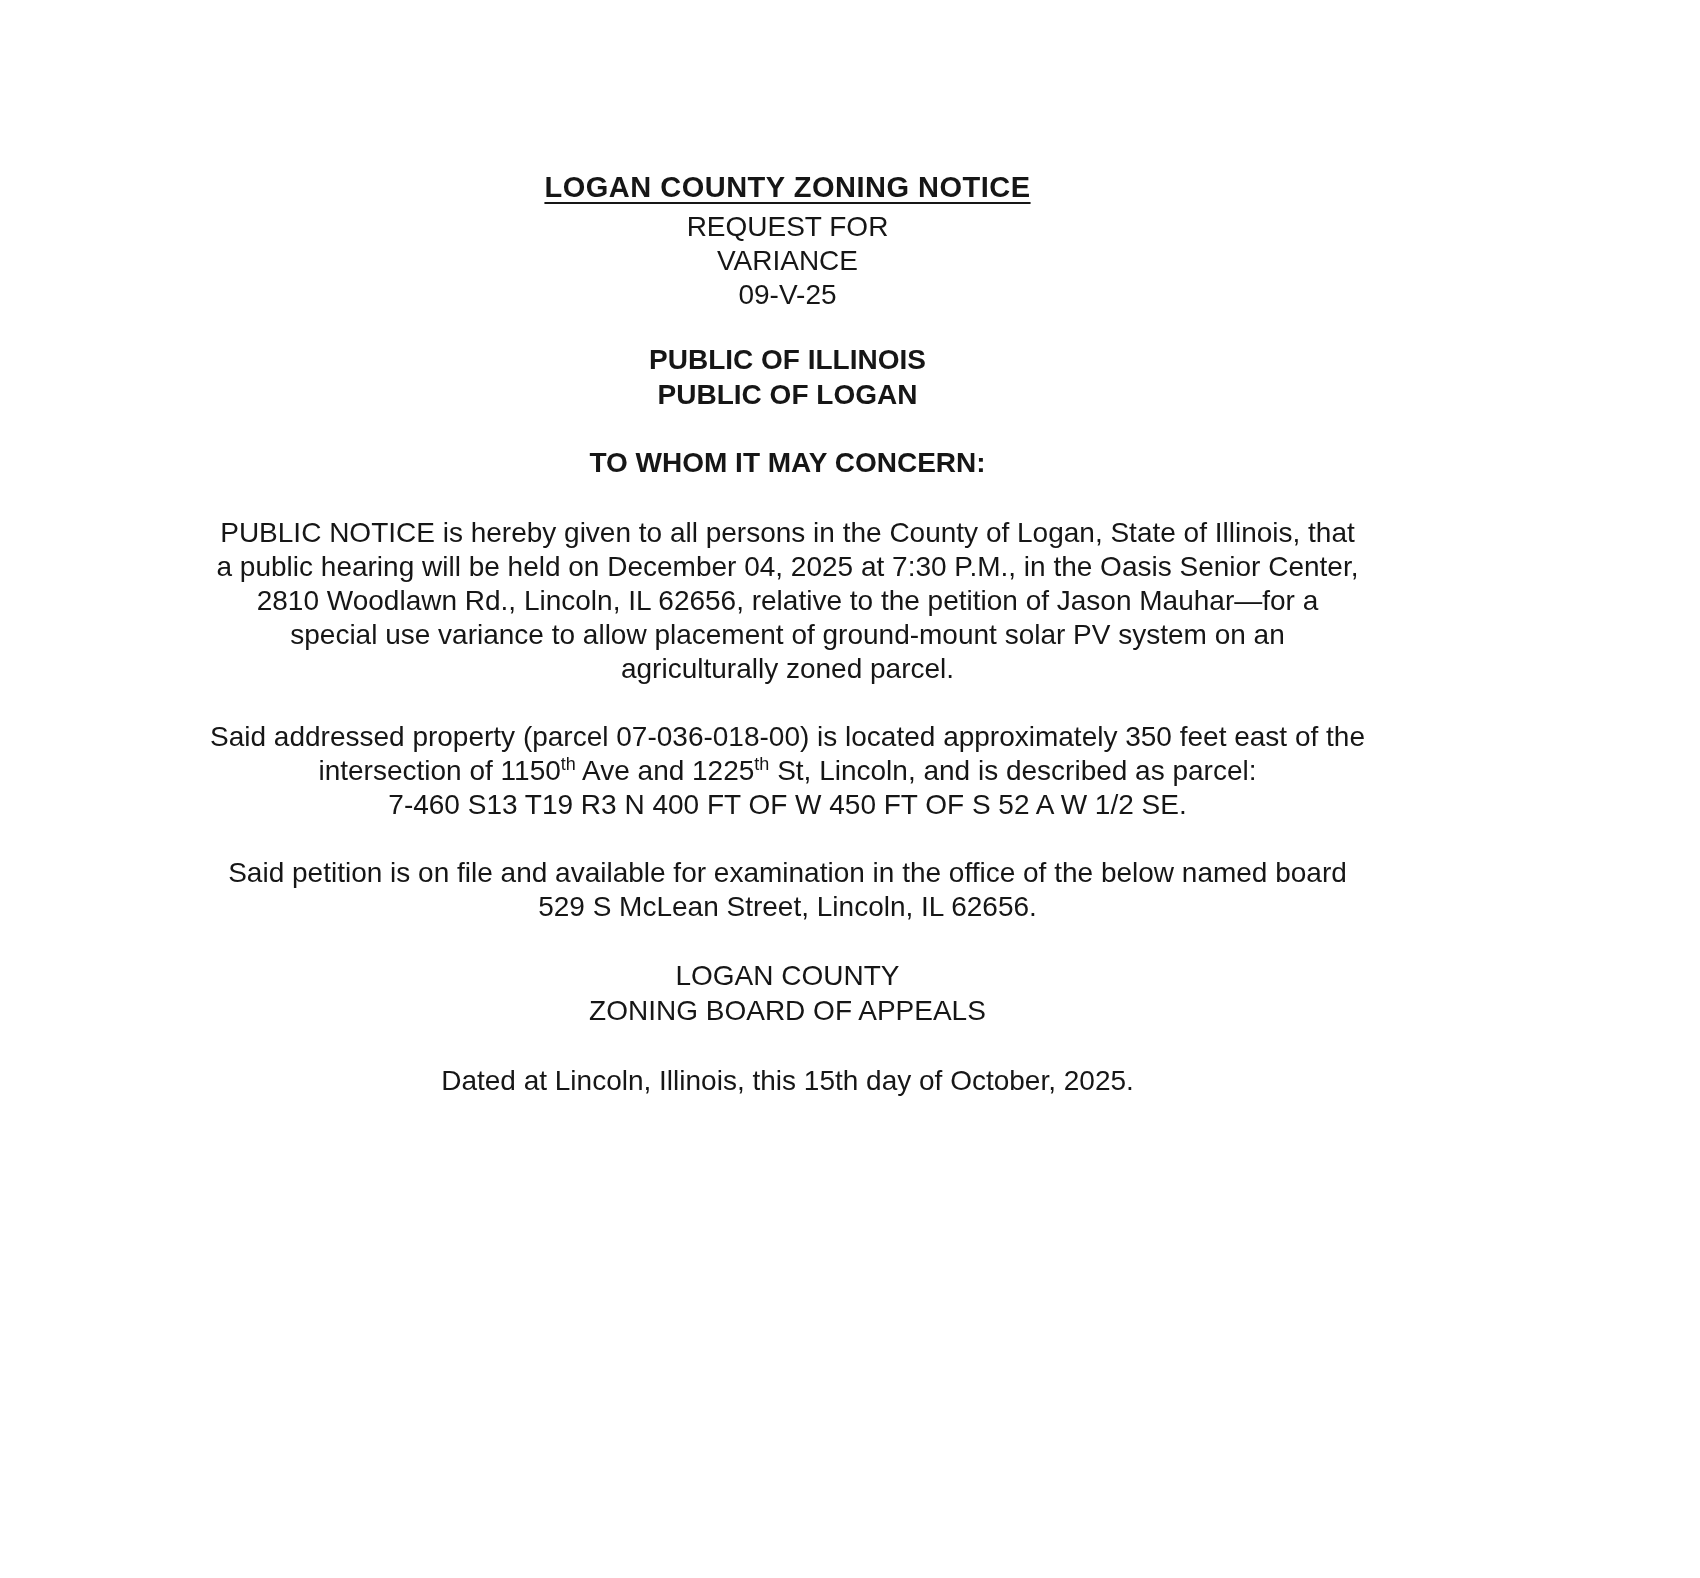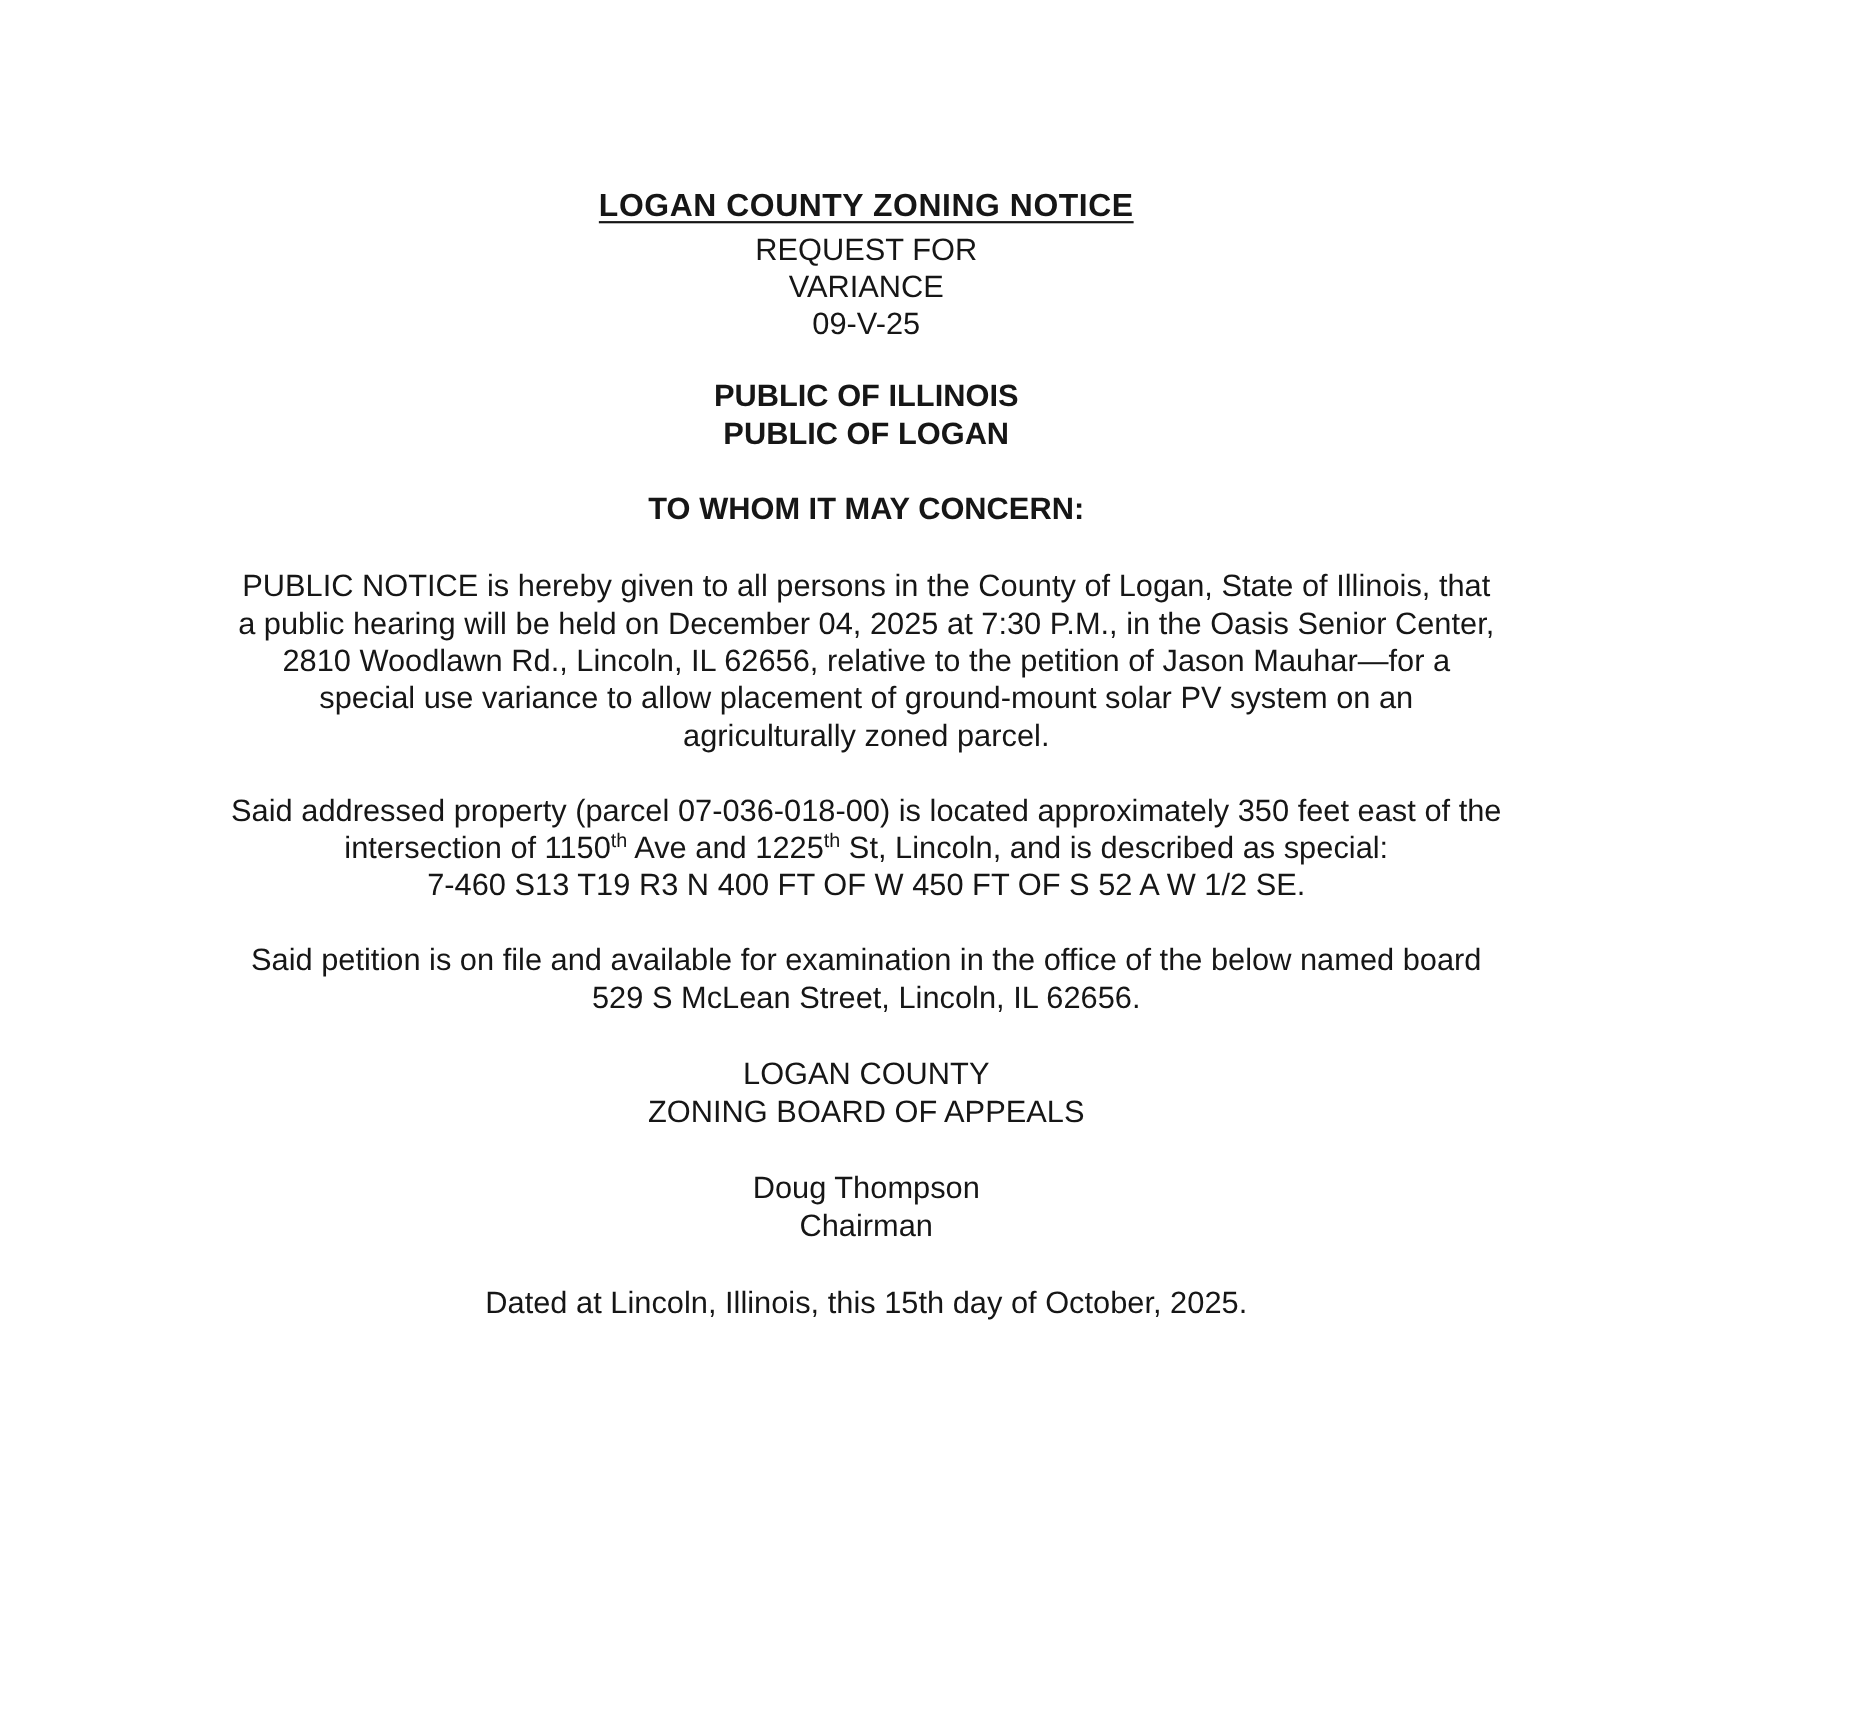--- a/index.html
+++ b/index.html
@@ -107,31 +107,27 @@
 
     <div class="addr-block">
       <div>PUBLIC OF ILLINOIS</div>
       <div>PUBLIC OF LOGAN</div>
     </div>
 
     <div class="salutation">TO WHOM IT MAY CONCERN:</div>
 
     <p class="para">PUBLIC NOTICE is hereby given to all persons in the County of Logan, State of Illinois, that a public hearing will be held on December 04, 2025 at 7:30 P.M., in the Oasis Senior Center, 2810 Woodlawn Rd., Lincoln, IL 62656, relative to the petition of Jason Mauhar—for a special use variance to allow placement of ground-mount solar PV system on an agriculturally zoned parcel.</p>
 
-    <p class="para"><span>Said addressed property (parcel 07-036-018-00) is located approximately 350 feet east of the intersection of 1150</span><sup class="ord">th</sup><span> Ave and 1225</span><sup class="ord">th</sup><span> St, Lincoln, and is described as special:</span><span class="legal-line">7-460 S13 T19 R3 N 400 FT OF W 450 FT OF S 52 A W 1/2 SE.</span></p>
+    <p class="para"><span>Said addressed property (parcel 07-036-018-00) is located approximately 350 feet east of the intersection of 1150</span><sup class="ord">th</sup><span> Ave and 1225</span><sup class="ord">th</sup><span> St, Lincoln, and is described as parcel:</span><span class="legal-line">7-460 S13 T19 R3 N 400 FT OF W 450 FT OF S 52 A W 1/2 SE.</span></p>
 
     <p class="para">Said petition is on file and available for examination in the office of the below named board 529 S McLean Street, Lincoln, IL 62656.</p>
 
 
     <div class="block-pair">
       <div>LOGAN COUNTY</div>
       <div>ZONING BOARD OF APPEALS</div>
     </div>
 
-    <div class="block-pair">
-      <div>Doug Thompson</div>
-      <div>Chairman</div>
-    </div>
 
     <div class="dated">Dated at Lincoln, Illinois, this 15th day of October, 2025.</div>
 
   </div>
 </div>
 
 </body></html>

